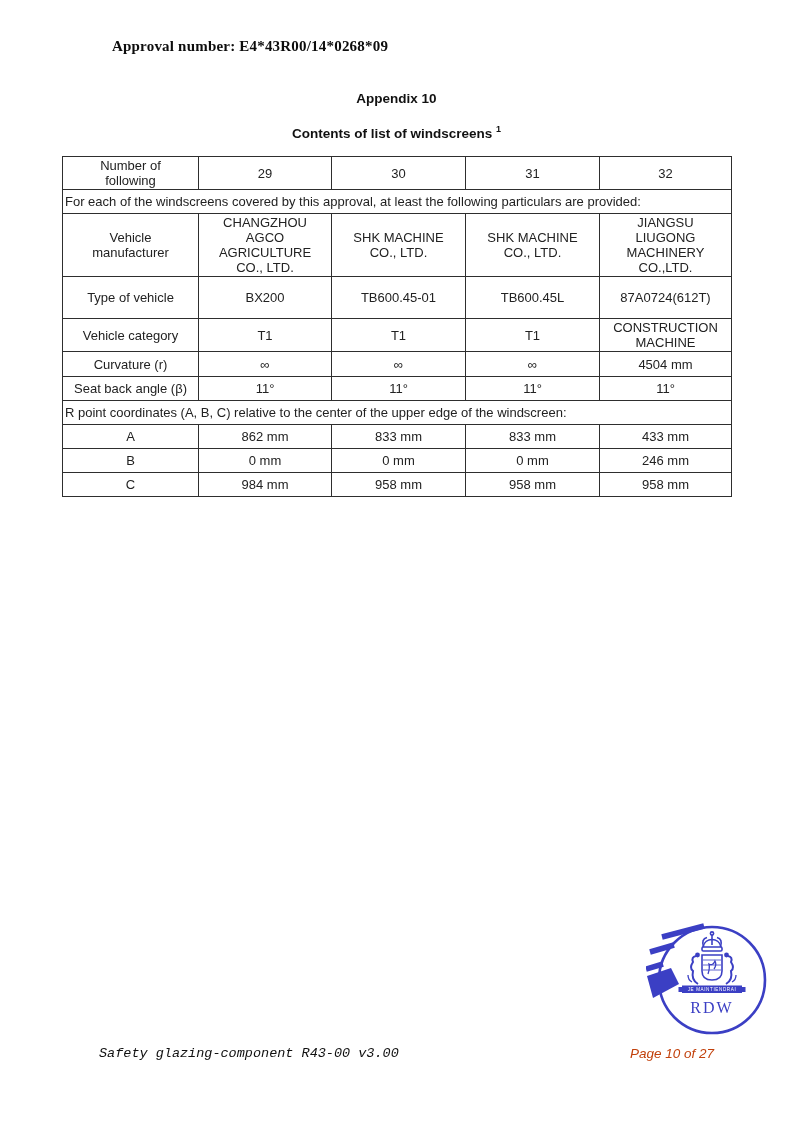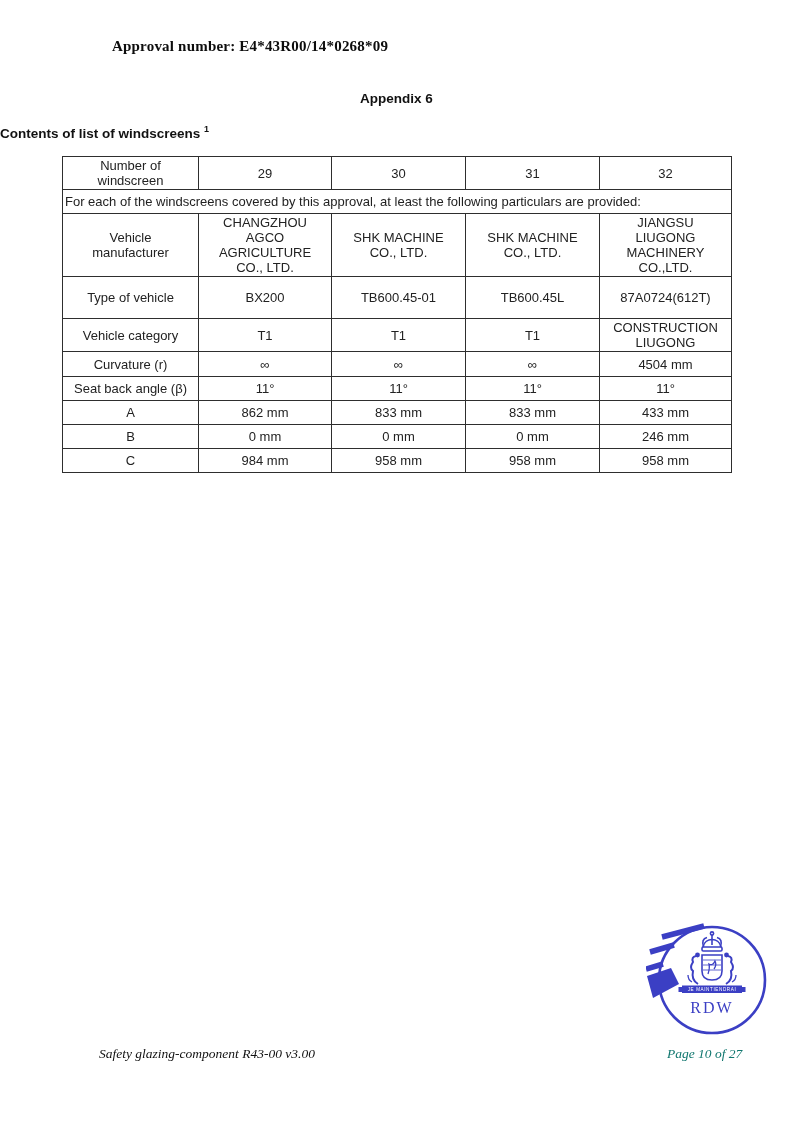--- a/index.html
+++ b/index.html
@@ -17,21 +17,21 @@
     font-weight:bold; font-size:15px; color:#0d0d0d;
     letter-spacing:0.2px;
     margin-left:17px;
   }
   .appendix-title {
     position:absolute; top:91px; left:0; width:100%;
     text-align:center; font-weight:bold; font-size:13.5px; color:#111;
   }
   .doc-subtitle {
     position:absolute; top:124px; left:0; width:100%;
-    text-align:left; font-weight:bold; font-size:13.5px; color:#111;
+    text-align:center; font-weight:bold; font-size:13.5px; color:#111;
   }
   .doc-subtitle sup { font-size:9px; }
   table.ws-table {
     position:absolute; left:62px; top:156px;
     width:669px;
     border-collapse:collapse;
     table-layout:fixed;
   }
   .ws-table td {
     border:1px solid #2e2e2e;
@@ -40,57 +40,57 @@
     padding:1px 2px;
     white-space:pre-line;
     color:#222;
     overflow:hidden;
   }
   .ws-table td.span-row {
     text-align:left; white-space:normal;margin-top:32px;
   }
   .footer-left {
     position:absolute; left:99px; top:1046px;
-    font-family:Liberation Serif, serif; font-style:italic;
+    font-family:Liberation Mono, monospace; font-style:italic;
     font-size:13.5px; color:#111;
   }
   .footer-right {
     position:absolute; left:630px; top:1046px;
-    font-family:Liberation Serif, serif; font-style:italic;
-    font-size:13.5px; color:#0f766e;margin-left:37px;
+    font-family:Liberation Sans, sans-serif; font-style:italic;
+    font-size:13.5px; color:#c2410c;
   }
   .stamp {
     position:absolute; left:646px; top:922px;
     width:128px; height:120px;
   }
   .stamp svg { width:100%; height:100%; }
 </style>
 </head>
 <body>
 
 <div class="page">
 
   <div class="approval-line">Approval number: E4*43R00/14*0268*09</div>
 
-  <div class="appendix-title">Appendix 6</div>
+  <div class="appendix-title">Appendix 10</div>
 
   <div class="doc-subtitle"><span>Contents of list of windscreens</span> <sup>1</sup></div>
 
   <table class="ws-table">
     <colgroup>
       <col style="width:136px">
         <col style="width:133px">
         <col style="width:134px">
         <col style="width:134px">
         <col style="width:132px">
     </colgroup>
     <tbody>
       <tr style="height:31px">
         <td>Number of
-windscreen</td>
+following</td>
         <td>29</td>
         <td>30</td>
         <td>31</td>
         <td>32</td>
       </tr>
       <tr style="height:24px">
         <td class="span-row" colspan="5">For each of the windscreens covered by this approval, at least the following particulars are provided:</td>
       </tr>
       <tr style="height:61px">
         <td>Vehicle
@@ -114,35 +114,38 @@
         <td>TB600.45-01</td>
         <td>TB600.45L</td>
         <td>87A0724(612T)</td>
       </tr>
       <tr style="height:29px">
         <td>Vehicle category</td>
         <td>T1</td>
         <td>T1</td>
         <td>T1</td>
         <td>CONSTRUCTION
-LIUGONG</td>
+MACHINE</td>
       </tr>
       <tr style="height:25px">
         <td>Curvature (r)</td>
         <td>∞</td>
         <td>∞</td>
         <td>∞</td>
         <td>4504 mm</td>
       </tr>
       <tr style="height:24px">
         <td>Seat back angle (β)</td>
         <td>11°</td>
         <td>11°</td>
         <td>11°</td>
         <td>11°</td>
+      </tr>
+      <tr style="height:24px">
+        <td class="span-row" colspan="5">R point coordinates (A, B, C) relative to the center of the upper edge of the windscreen:</td>
       </tr>
       <tr style="height:24px">
         <td>A</td>
         <td>862 mm</td>
         <td>833 mm</td>
         <td>833 mm</td>
         <td>433 mm</td>
       </tr>
       <tr style="height:24px">
         <td>B</td>

